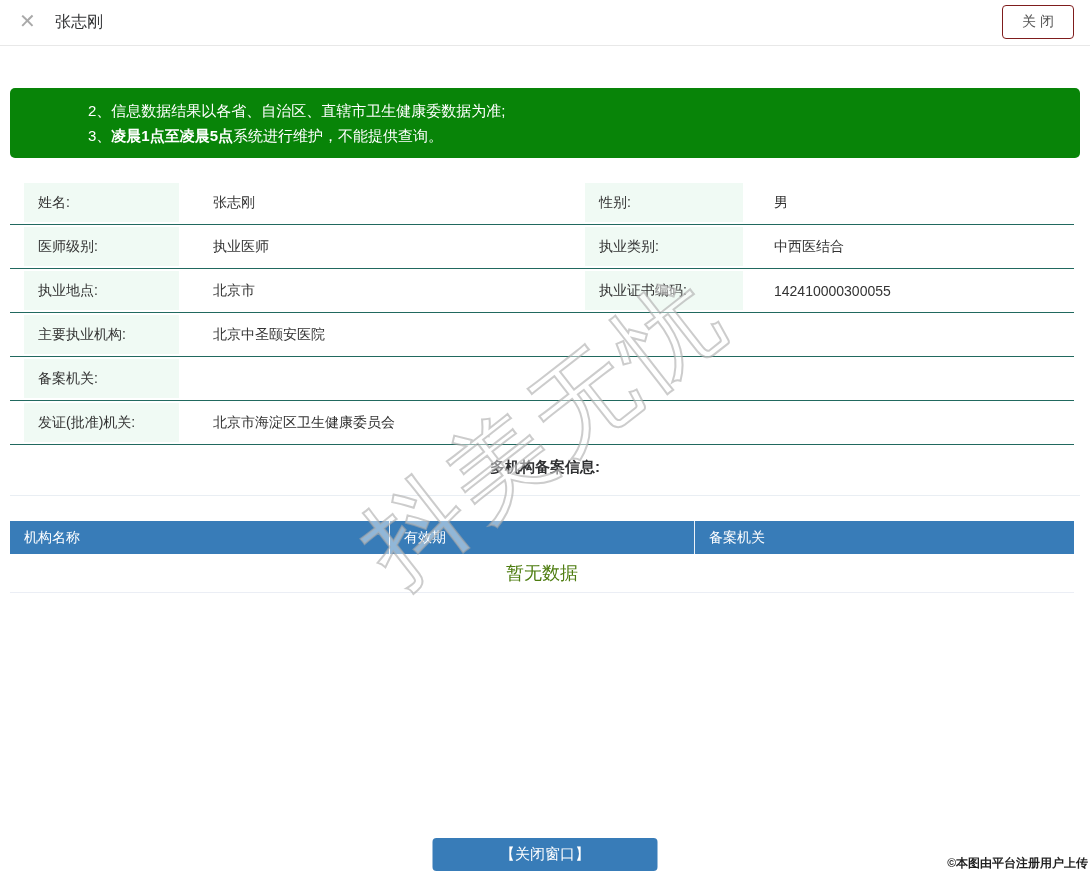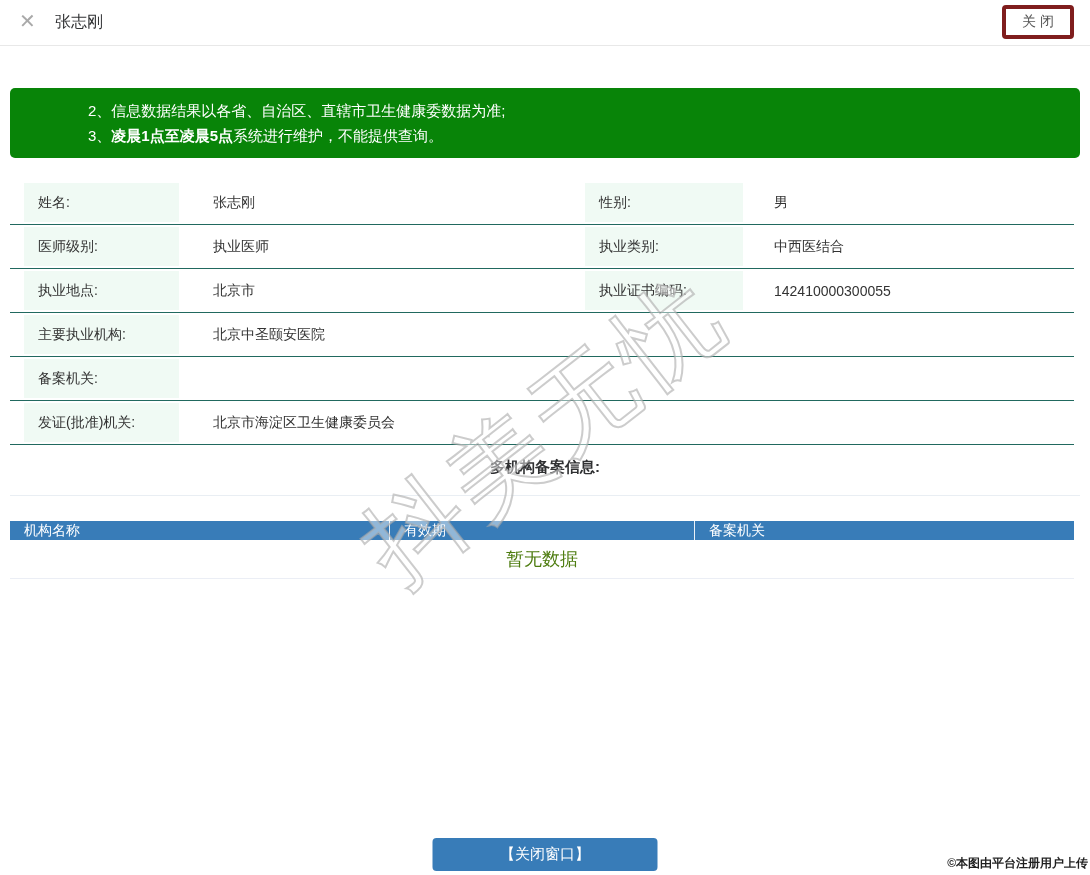--- a/index.html
+++ b/index.html
@@ -5,21 +5,21 @@
   * { margin:0; padding:0; box-sizing:border-box; }
   html,body { width:1090px; height:875px; background:#fff; overflow:hidden;
               font-family:"Liberation Sans", sans-serif; }
   body { position:relative; }
 
   
   .topbar { position:relative; height:46px; border-bottom:1px solid #e8e8e8; background:#fff; }
   .x-icon { position:absolute; left:19px; top:9px; font-size:20px; color:#a9a9a9; cursor:pointer; }
   .page-title { position:absolute; left:55px; top:12px; font-size:16px; color:#303133; }
   .btn-close-top { position:absolute; right:16px; top:5px; width:72px; height:34px;
-                   background:#fff; border:4px solid #7f1d1d; border-radius:4px;
+                   background:#fff; border:1px solid #7f1d1d; border-radius:4px;
                    font-size:14px; color:#555; cursor:pointer;
                    font-family:"Liberation Sans", sans-serif; }
 
   
   .notice { margin:42px 10px 0 10px; background:#088408; border-radius:5px;
             color:#fff; padding:10px 20px 10px 78px; font-size:15px; }
   .notice-line { line-height:25px; }
   .notice-line b { font-weight:bold; }
 
   
@@ -30,21 +30,21 @@
   .ilabel.l2 { width:158px; }
   .ival { display:flex; align-items:center; padding-left:20px; font-size:14px; color:#333; }
   .ival.v1 { width:378px; }
   .ival.v2 { flex:1; padding-left:17px; }
   .ival.vfull { flex:1; }
 
   
   .section-title { text-align:center; font-weight:bold; font-size:15px; color:#303133; margin-top:13px; }
   .light-divider { height:1px; background:#e9eef3; margin:18px 10px 0 10px; }
   .ftable { margin:25px 16px 0 10px; }
-  .fhead { display:flex; background:#387cb8; height:19px; color:#fff; font-size:14px; }
+  .fhead { display:flex; background:#387cb8; height:33px; color:#fff; font-size:14px; }
   .fcell { display:flex; align-items:center; padding-left:14px;
            border-right:1px solid rgba(255,255,255,0.9); }
   .fcell.c1 { width:380px; }
   .fcell.c2 { width:305px; }
   .fcell.c3 { flex:1; border-right:none; }
   .fempty { height:39px; display:flex; align-items:center; justify-content:center;
             color:#4d7c0f; font-size:18px; border-bottom:1px solid #ebeef5; background:#fff; }
 
   
   .watermark { position:absolute; left:545px; top:432px;

